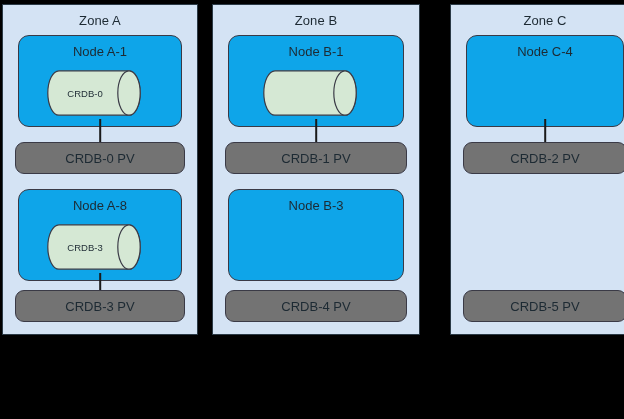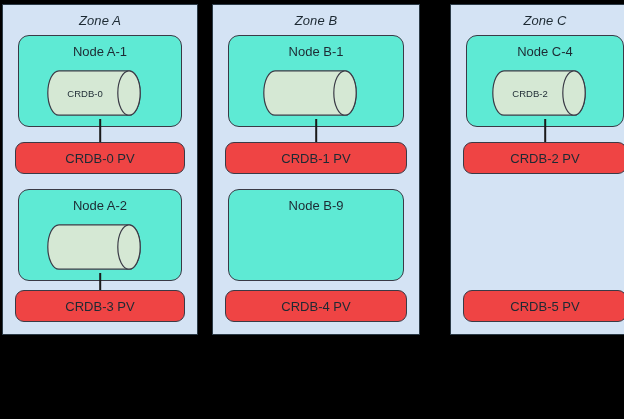--- a/index.html
+++ b/index.html
@@ -37,28 +37,27 @@
 
   .zone-title {
     position: absolute;
     top: 8px;
     left: 0;
     width: 100%;
     text-align: center;
     font-size: 13px;
     color: #1d2a33;
     letter-spacing: 0.1px;
-    font-style: italic;
   }
 
   .node {
     position: absolute;
     left: 15px;
     right: 15px;
-    background: #5eead4;
+    background: #0ea5e9;
     border: 1px solid #3a3a46;
     border-radius: 11px;
     box-sizing: border-box;
   }
   .node-row1 { top: 30px;  height: 92px; }
   .node-row2 { top: 184px; height: 92px; }
 
   .node-title {
     position: absolute;
     top: 8px;
@@ -100,21 +99,21 @@
     left: 50%;
     transform: translateX(-50%);
   }
   .conn-row1 { top: 114px; height: 24px; }
   .conn-row2 { top: 268px; height: 24px; }
 
   .pv {
     position: absolute;
     left: 12px;
     right: 12px;
-    background: #ef4444;
+    background: #737373;
     border: 1px solid #3a3a46;
     border-radius: 9px;
     box-sizing: border-box;
     display: flex;
     align-items: center;
     justify-content: center;
     font-size: 13px;
     color: #1d2a33;
   }
   .pv-row1 { top: 137px; height: 32px; }
@@ -136,26 +135,27 @@
           <ellipse cx="82" cy="23" rx="11.2" ry="22.2" fill="#d5e8d4" stroke="#3a3a46" stroke-width="1.2"></ellipse>
         </svg>
         <div class="cyl-label">CRDB-0</div>
       </div>
     </div>
 
     <div class="connector conn-row1"></div>
     <div class="pv pv-row1">CRDB-0 PV</div>
 
     <div class="node node-row2">
-      <div class="node-title">Node A-2</div>
+      <div class="node-title">Node A-8</div>
       <div class="cyl">
         <svg width="106" height="46" viewBox="0 0 106 46">
           <path d="M12 0.8 H82 A11.2 22.2 0 0 1 82 45.2 H12 A11.2 22.2 0 0 1 12 0.8 Z" fill="#d5e8d4" stroke="#3a3a46" stroke-width="1.2"></path>
           <ellipse cx="82" cy="23" rx="11.2" ry="22.2" fill="#d5e8d4" stroke="#3a3a46" stroke-width="1.2"></ellipse>
         </svg>
+        <div class="cyl-label">CRDB-3</div>
       </div>
     </div>
 
     <div class="connector conn-row2"></div>
     <div class="pv pv-row2">CRDB-3 PV</div>
   </div>
 
   <div class="zone zone-b">
     <div class="zone-title">Zone B</div>
 
@@ -166,38 +166,31 @@
           <path d="M12 0.8 H82 A11.2 22.2 0 0 1 82 45.2 H12 A11.2 22.2 0 0 1 12 0.8 Z" fill="#d5e8d4" stroke="#3a3a46" stroke-width="1.2"></path>
           <ellipse cx="82" cy="23" rx="11.2" ry="22.2" fill="#d5e8d4" stroke="#3a3a46" stroke-width="1.2"></ellipse>
         </svg>
       </div>
     </div>
 
     <div class="connector conn-row1"></div>
     <div class="pv pv-row1">CRDB-1 PV</div>
 
     <div class="node node-row2">
-      <div class="node-title">Node B-9</div>
+      <div class="node-title">Node B-3</div>
     </div>
 
     <div class="pv pv-row2">CRDB-4 PV</div>
   </div>
 
   <div class="zone zone-c">
     <div class="zone-title">Zone C</div>
 
     <div class="node node-row1">
       <div class="node-title">Node C-4</div>
-      <div class="cyl">
-        <svg width="106" height="46" viewBox="0 0 106 46">
-          <path d="M12 0.8 H82 A11.2 22.2 0 0 1 82 45.2 H12 A11.2 22.2 0 0 1 12 0.8 Z" fill="#d5e8d4" stroke="#3a3a46" stroke-width="1.2"></path>
-          <ellipse cx="82" cy="23" rx="11.2" ry="22.2" fill="#d5e8d4" stroke="#3a3a46" stroke-width="1.2"></ellipse>
-        </svg>
-        <div class="cyl-label">CRDB-2</div>
-      </div>
     </div>
 
     <div class="connector conn-row1"></div>
     <div class="pv pv-row1">CRDB-2 PV</div>
 
     <div class="pv pv-row2">CRDB-5 PV</div>
   </div>
 
 </div>
 

